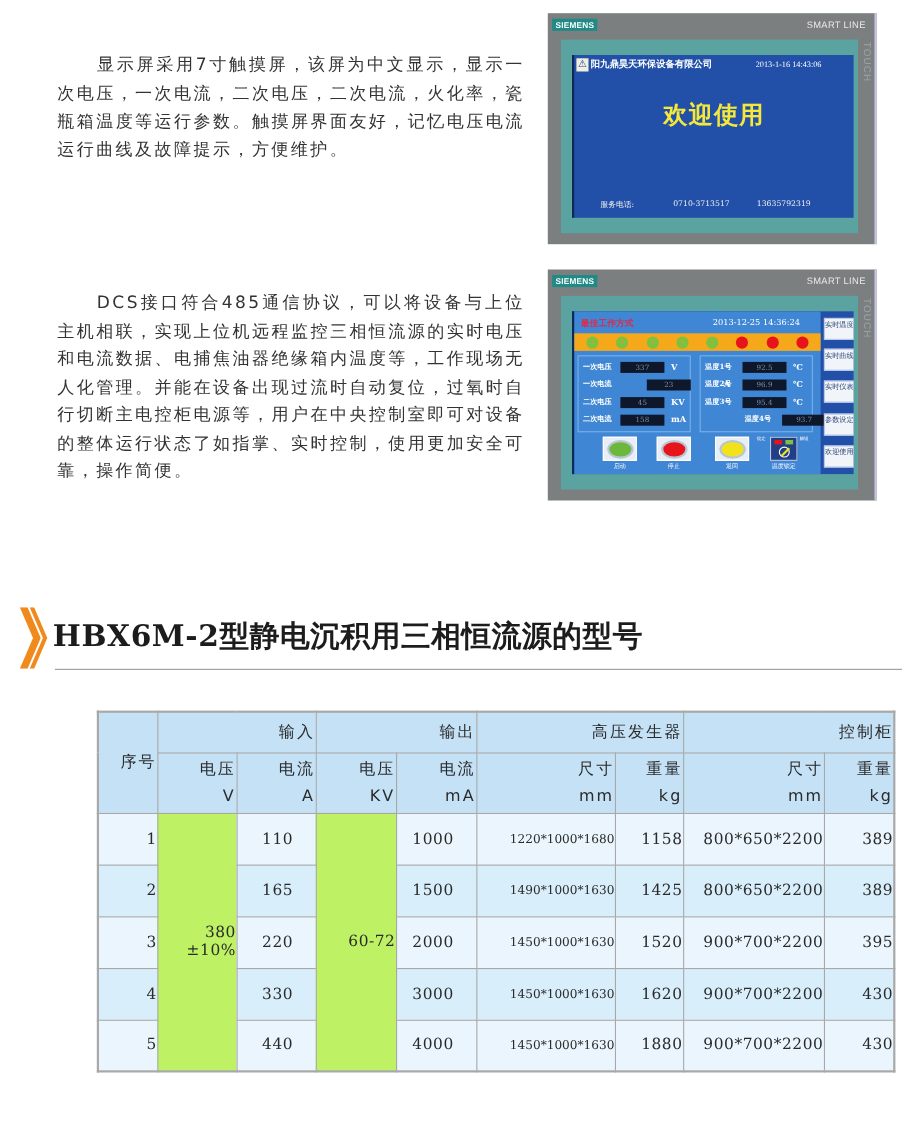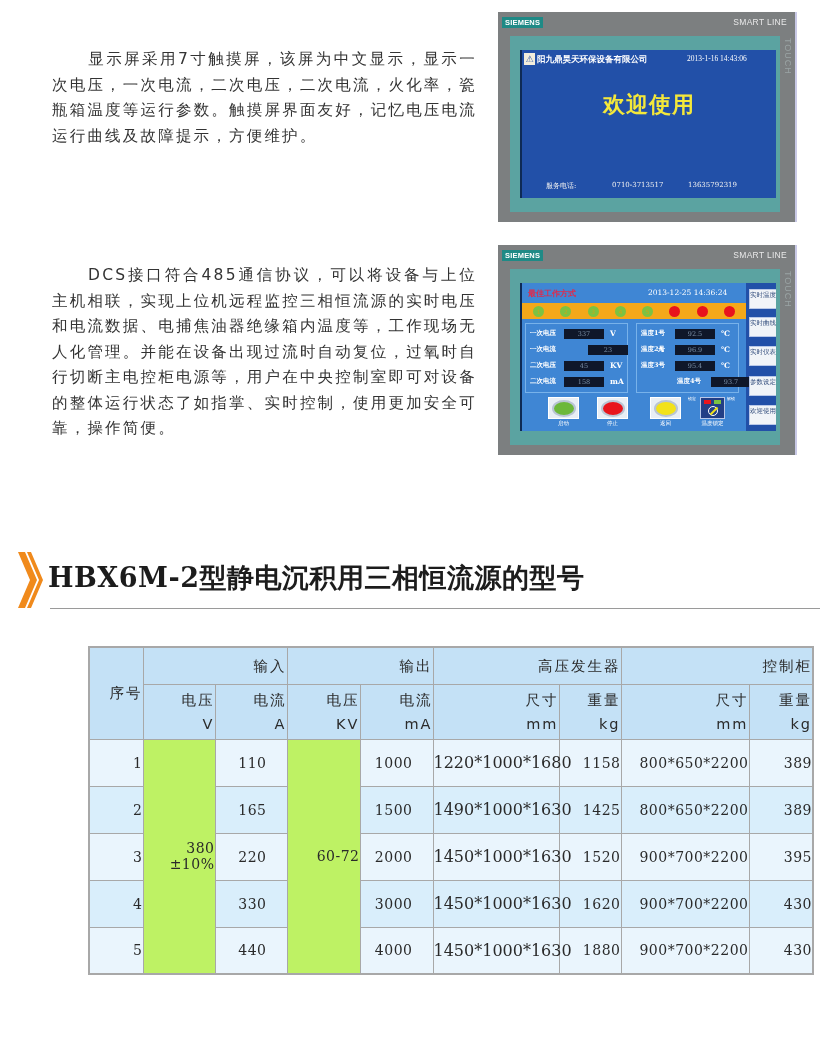--- a/index.html
+++ b/index.html
@@ -54,21 +54,21 @@
 
   
   #spec-table { position: absolute; left: 88px; top: 646px; width: 724px; border-collapse: collapse; border: 2px solid #a8a8a8; table-layout: fixed; }
   #spec-table th, #spec-table td { border: 1px solid #a8a8a8; text-align: right; vertical-align: middle; }
   #spec-table th { background: #c4e1f6; font-family: "DejaVu Sans", sans-serif; font-weight: normal; font-size: 14.5px; color: #2a2a2a; letter-spacing: 2px; line-height: 24px; }
   #spec-table thead tr.h1 th { height: 37px; }
   #spec-table thead tr.h2 th { height: 55px; }
   #spec-table td { font-family: "DejaVu Serif", serif; font-size: 14px; color: #2a2a2a; height: 47px; background: #eaf5fd; letter-spacing: 0.5px; }
   #spec-table tr.alt td.striped { background: #d9eefb; }
   #spec-table td.merged { background: #bef264; }
-  #spec-table td.dim { font-size: 16px; letter-spacing: 0px; }
+  #spec-table td.dim { font-size: 11px; letter-spacing: 0px; }
   #spec-table td.num-r { text-align: right; padding-right: 20px; }
 </style>
 </head>
 <body>
 
 <div id="para1" class="para"><span class="indent"></span><span>显示屏采用7寸触摸屏，该屏为中文显示，显示一次电压，一次电流，二次电压，二次电流，火化率，瓷瓶箱温度等运行参数。触摸屏界面友好，记忆电压电流运行曲线及故障提示，方便维护。</span></div>
 
 <div id="hmi1" class="hmi">
   <div class="brand">SIEMENS</div>
   <div class="line">SMART LINE</div>

